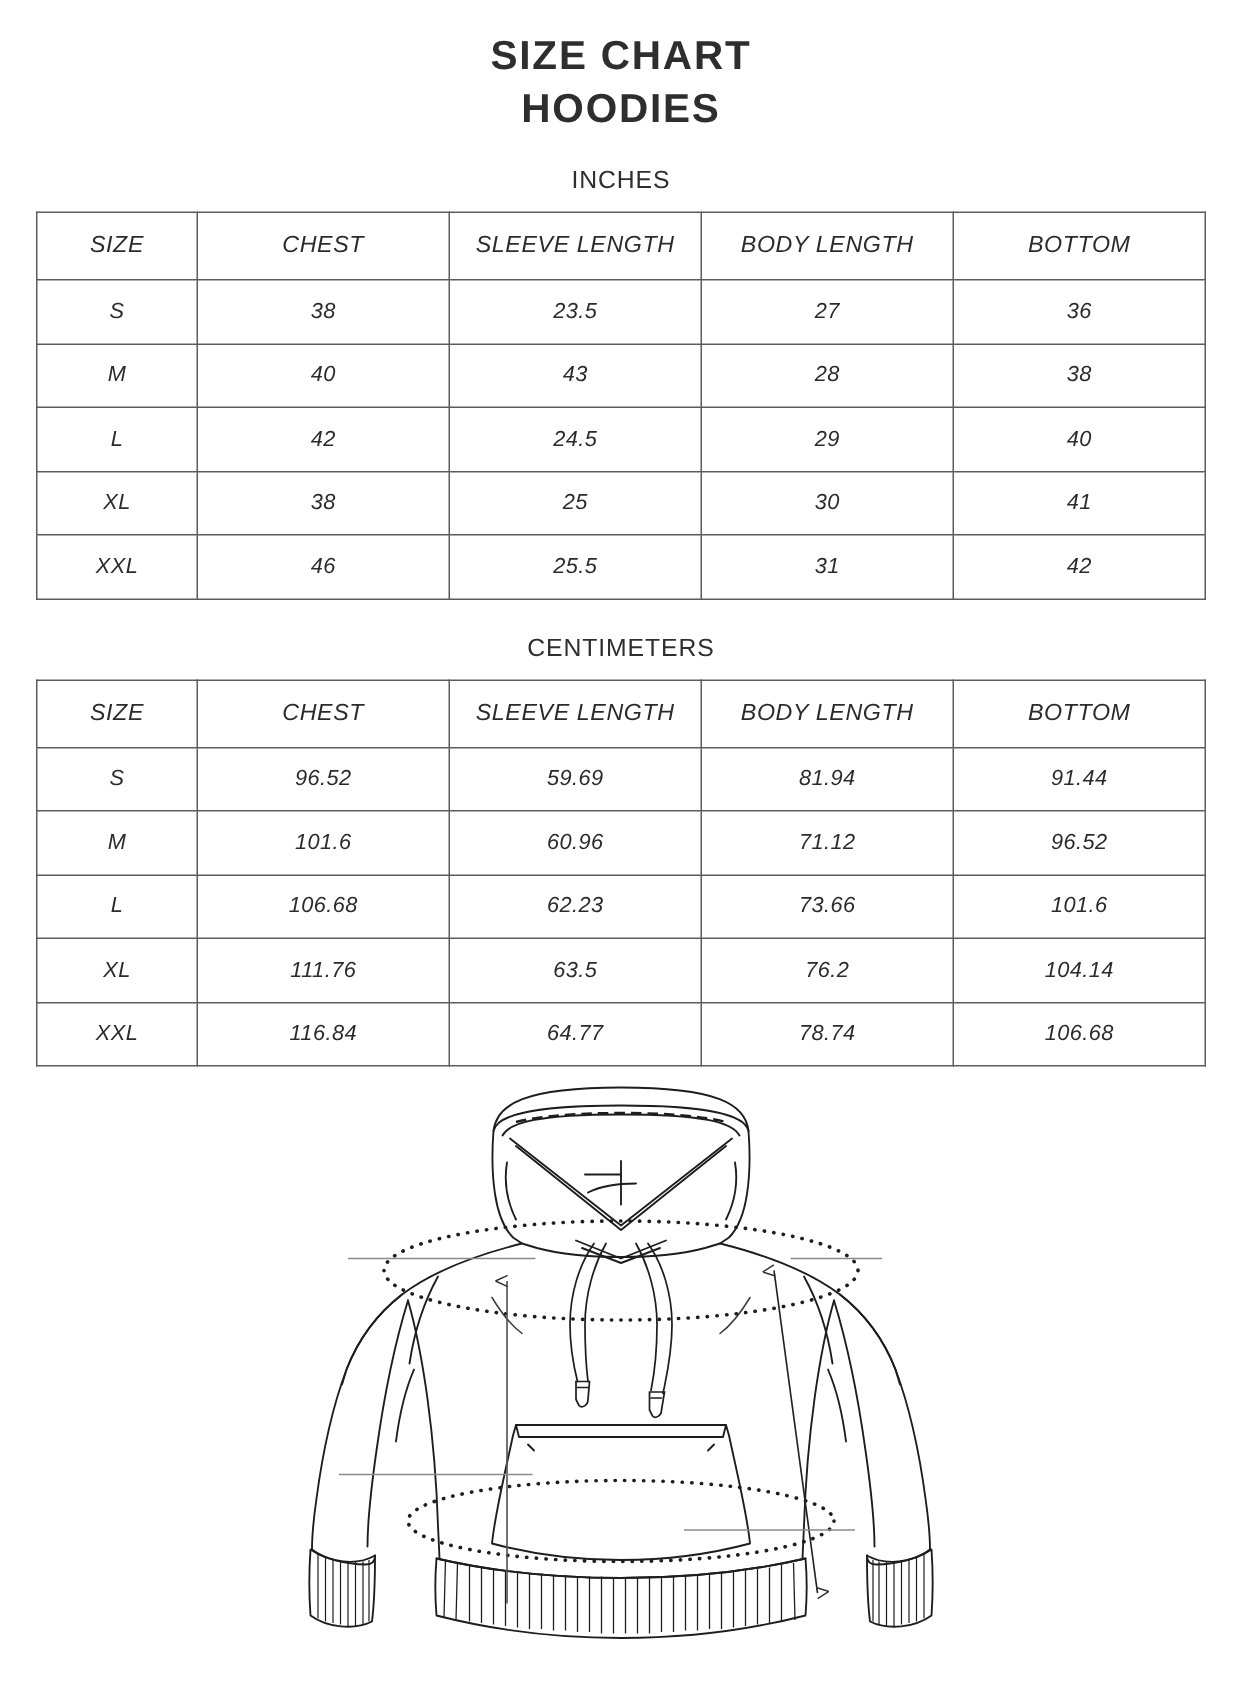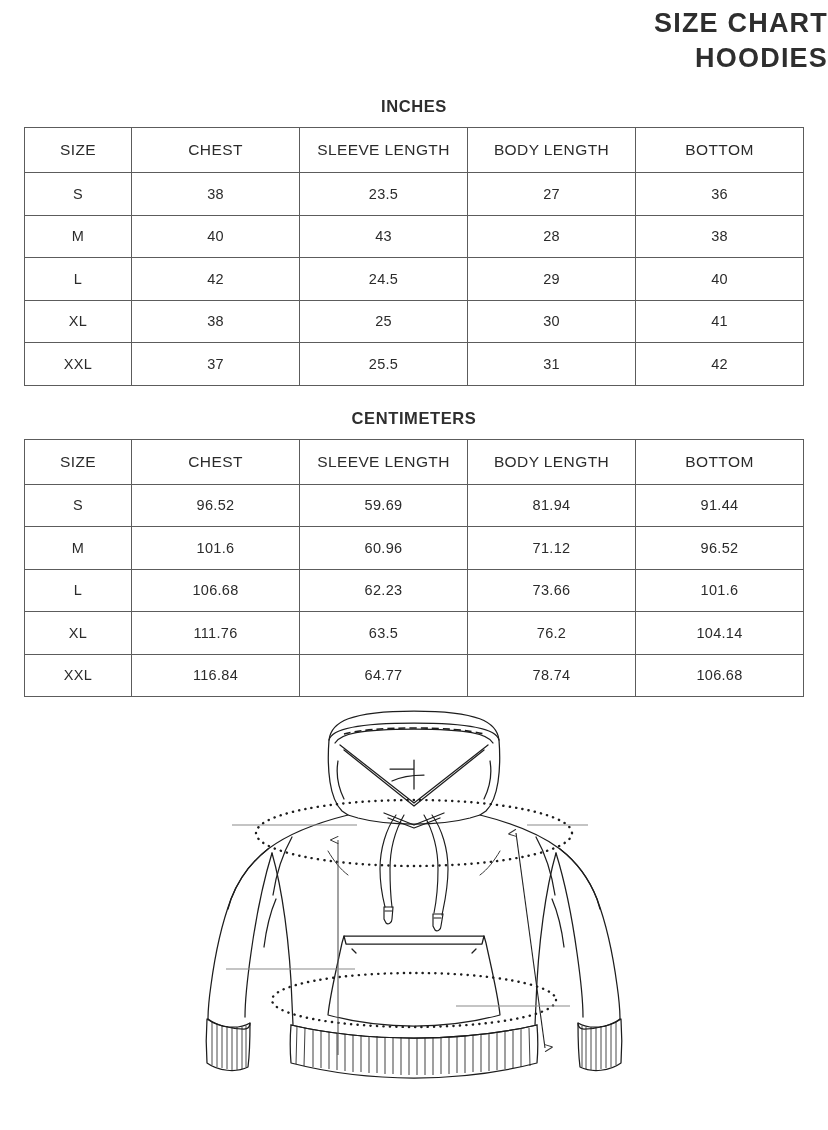--- a/index.html
+++ b/index.html
@@ -12,22 +12,22 @@
 
   body {
     font-family: "Liberation Sans", sans-serif;
     color: #2b2b2b;
     position: relative;
     overflow: hidden;
   }
 
   
   .header {
-    text-align: right;
-    padding-top: 6px;
+    text-align: center;
+    padding-top: 20px;
   }
 
   .title-line {
     font-size: 27px;
     font-weight: bold;
     letter-spacing: 1.2px;
     color: #2e2e2e;
     line-height: 1.28;
   }
 
@@ -38,29 +38,30 @@
     color: #3a3a3a;
     font-weight: 500;
   }
 
   
   .unit-label {
     text-align: center;
     font-size: 16.5px;
     letter-spacing: 0.6px;
     color: #2e2e2e;
-    font-weight: 700;
+    font-weight: 400;
   }
 
   .section-inches { margin-top: 22px; }
   .section-cm     { margin-top: 23px; }
 
   .tbl-wrap {
     width: 780px;
     margin: 11px auto 0 auto;
+    font-style: italic;
   }
 
   table.size-table {
     width: 100%;
     border-collapse: collapse;
     table-layout: fixed;
   }
 
   table.size-table th,
   table.size-table td {
@@ -147,21 +148,21 @@
         </tr>
         <tr>
           <td>XL</td>
           <td>38</td>
           <td>25</td>
           <td>30</td>
           <td>41</td>
         </tr>
         <tr>
           <td>XXL</td>
-          <td>37</td>
+          <td>46</td>
           <td>25.5</td>
           <td>31</td>
           <td>42</td>
         </tr>
       </tbody>
     </table>
   </div>
 </div>
 
 <div class="section-cm">

